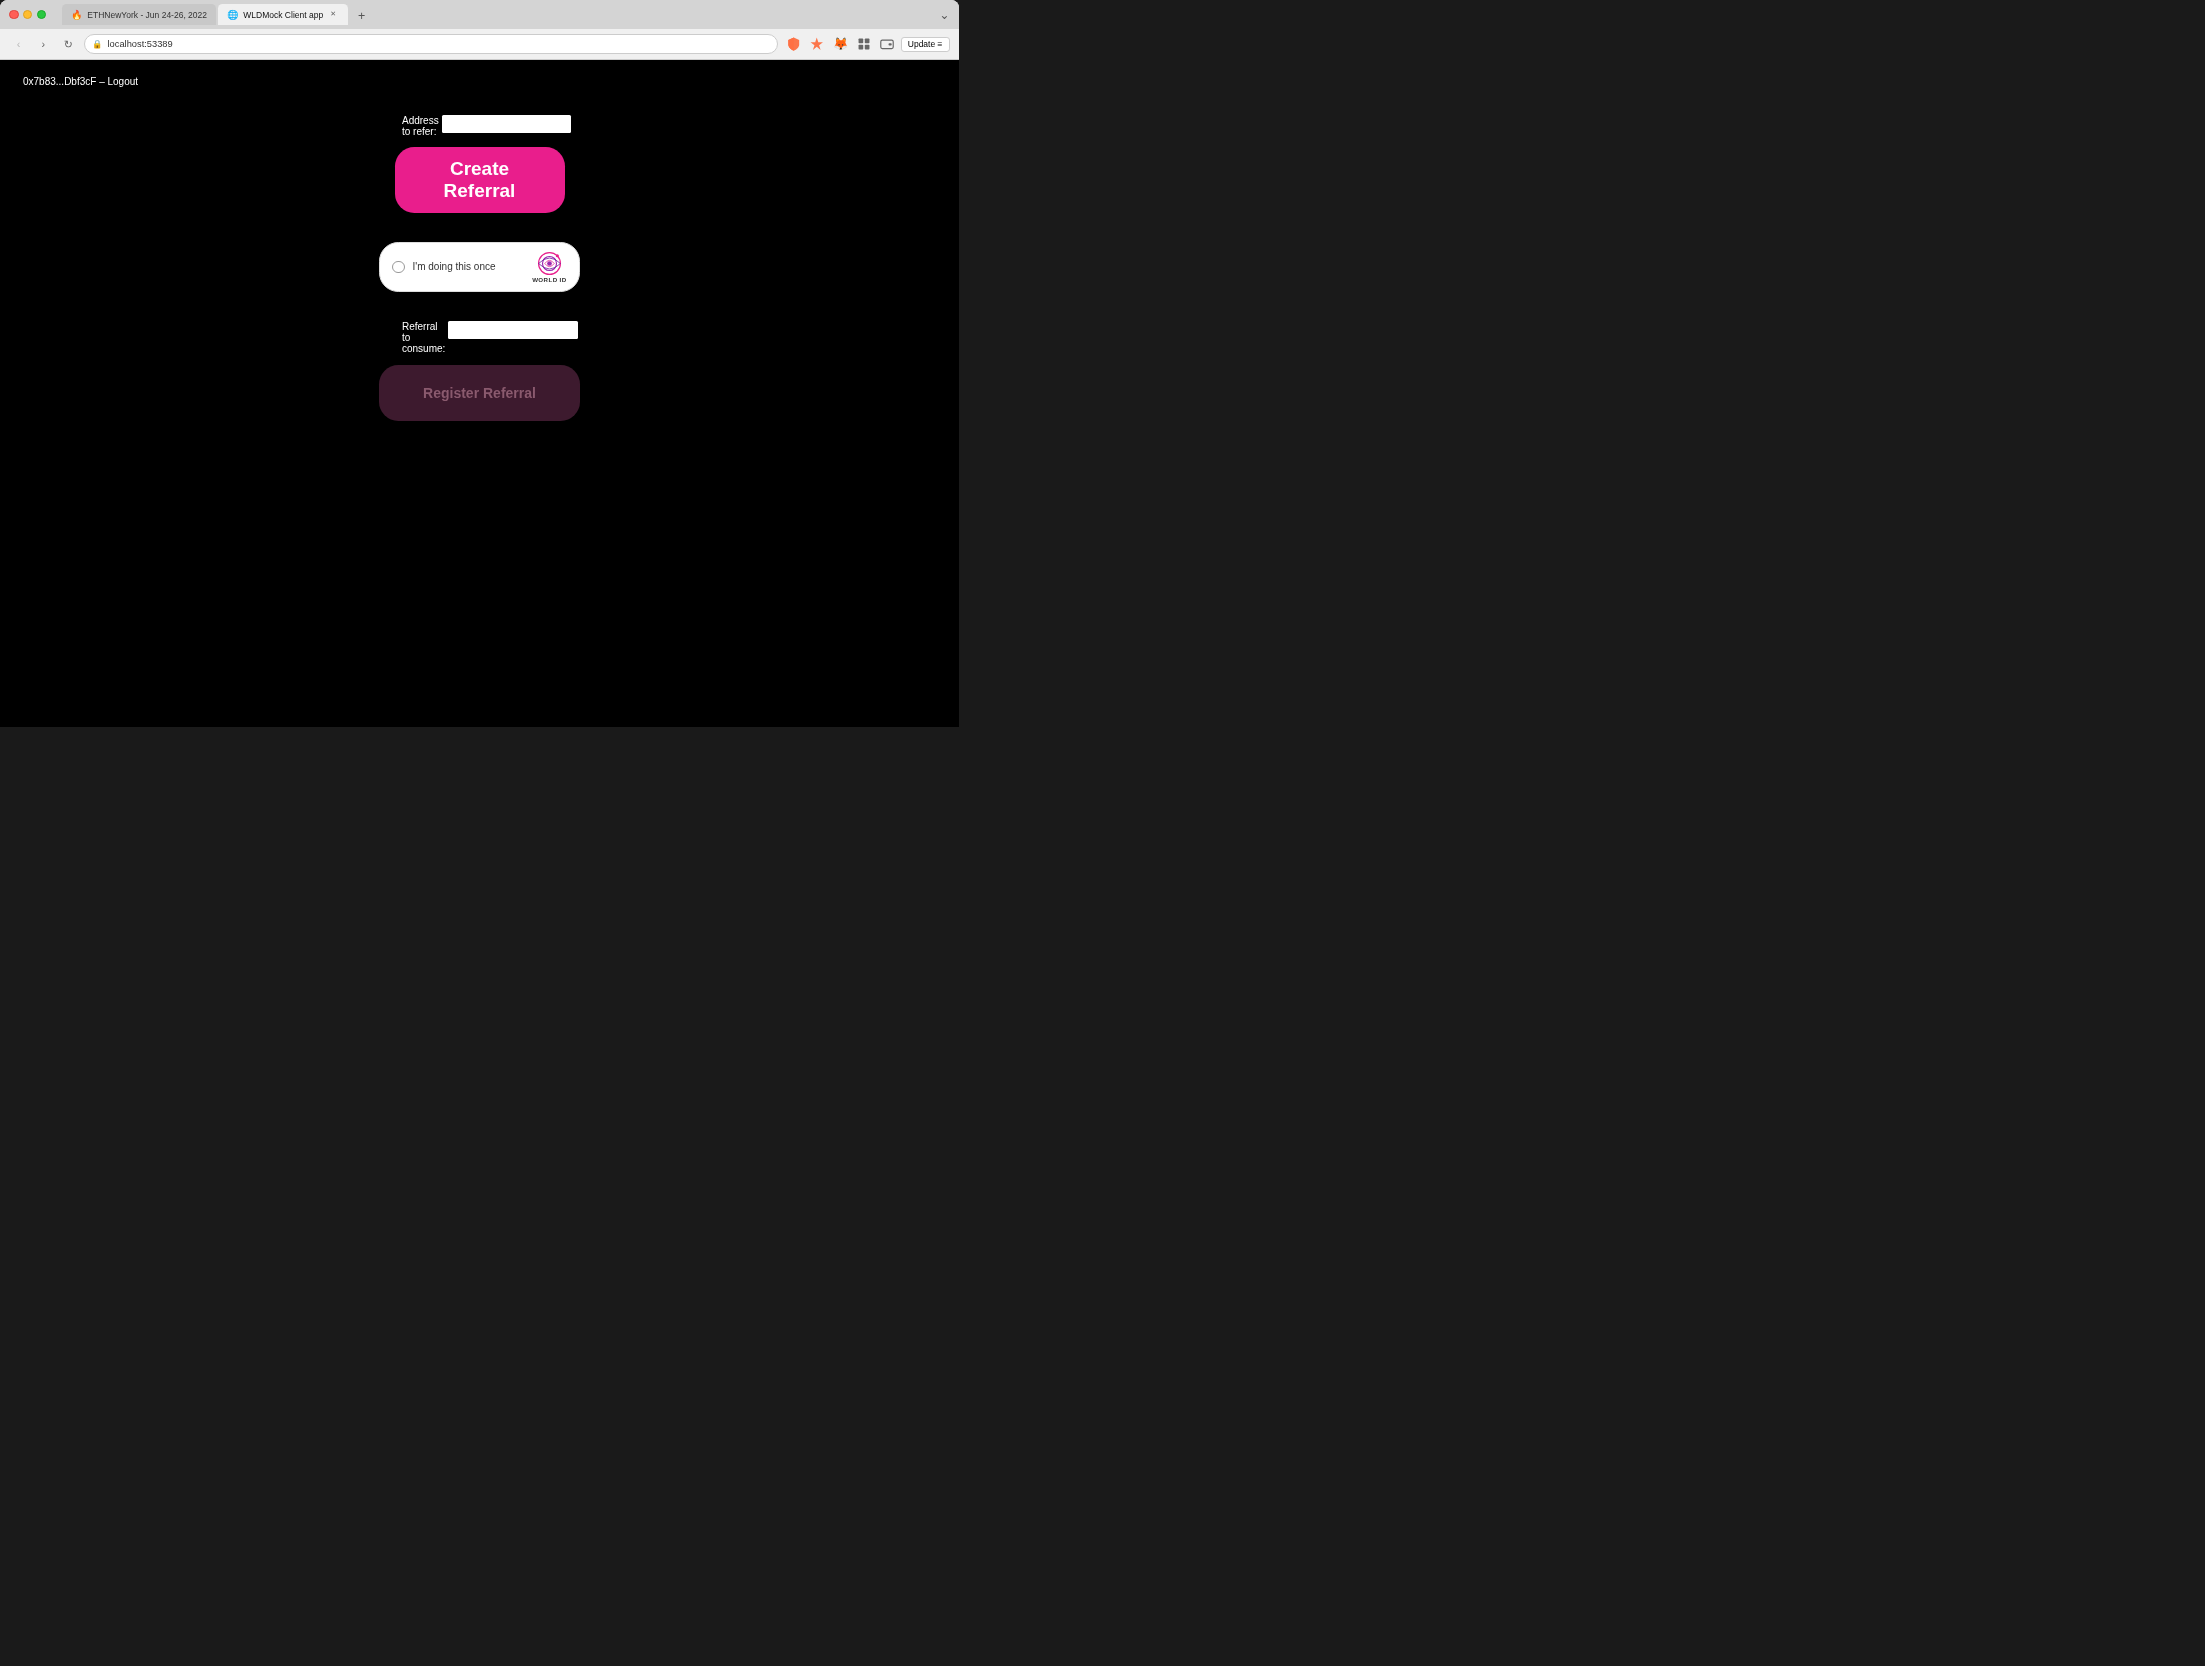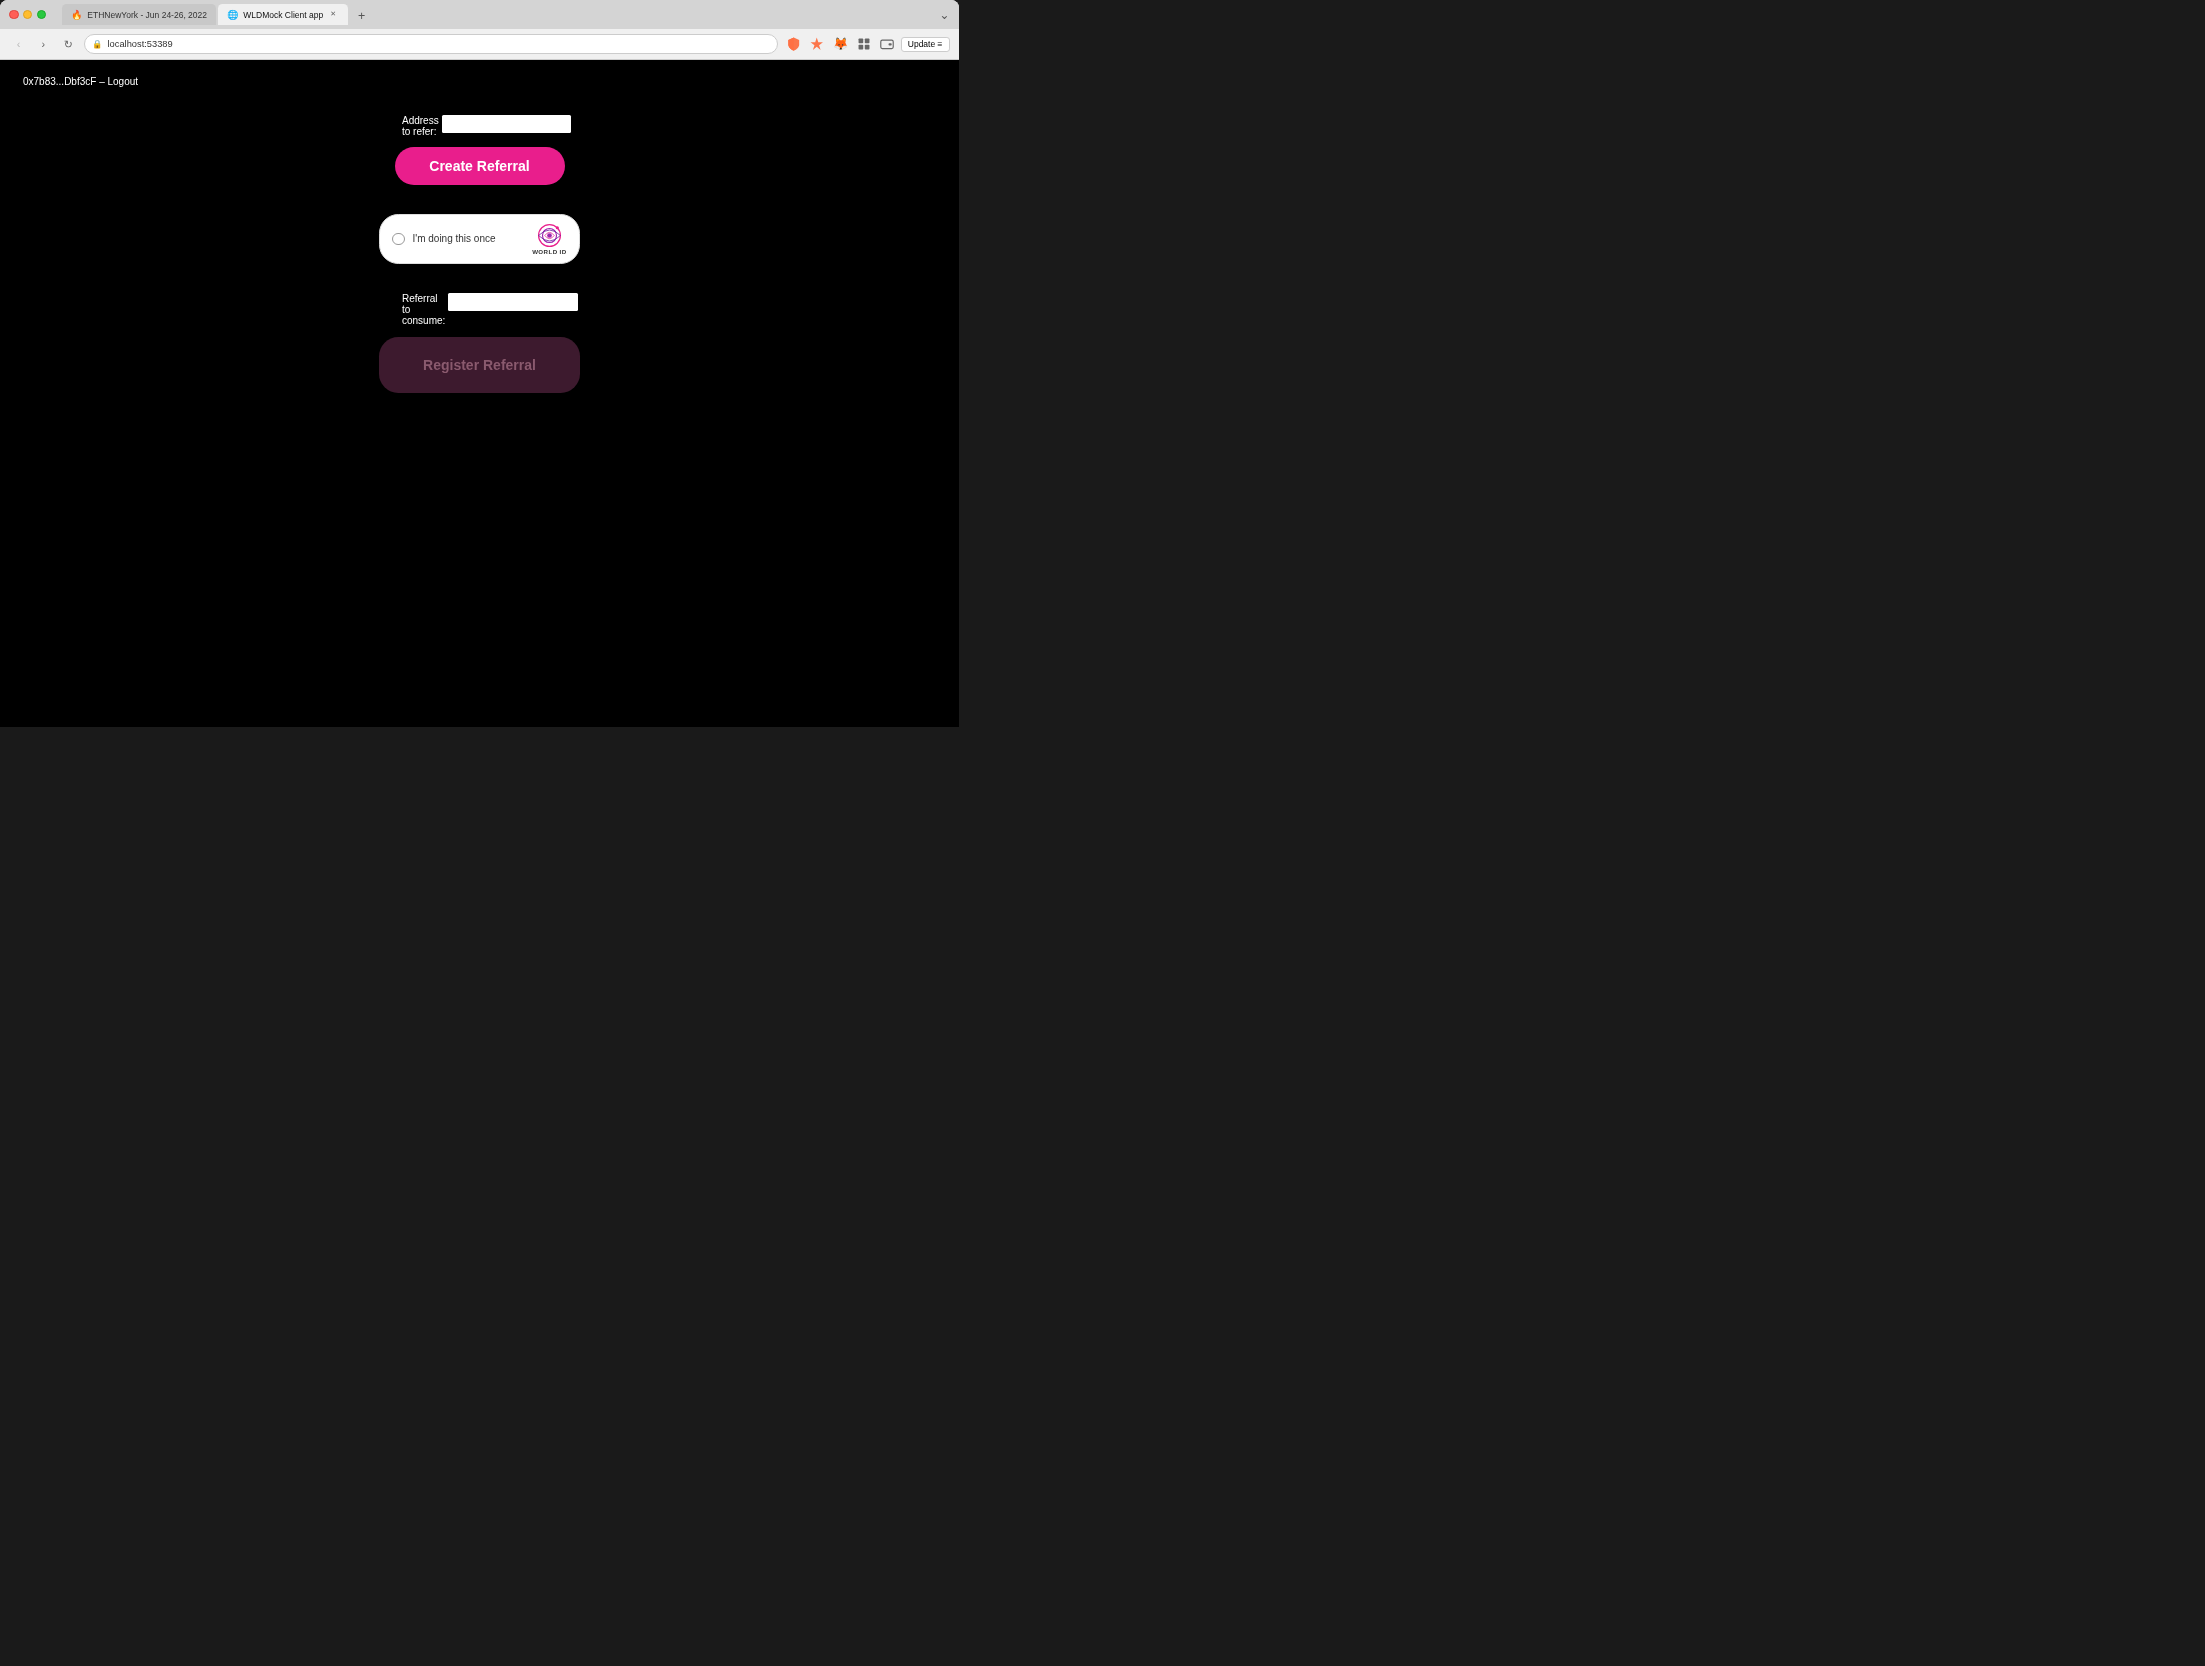--- a/index.html
+++ b/index.html
@@ -238,21 +238,21 @@
       font-size: 9.3px;
       outline: none;
     }
 
     .create-referral-btn {
       background: #e91e8c;
       color: white;
       border: none;
       border-radius: 19.3px;
       padding: 10.8px 31px;
-      font-size: 14px;
+      font-size: 19px;
       font-weight: 600;
       cursor: pointer;
       width: 170px;
     }
 
     .world-id-btn {
       background: white;
       border: 0.8px solid #ddd;
       border-radius: 19.3px;
       padding: 7.7px 12.4px;

